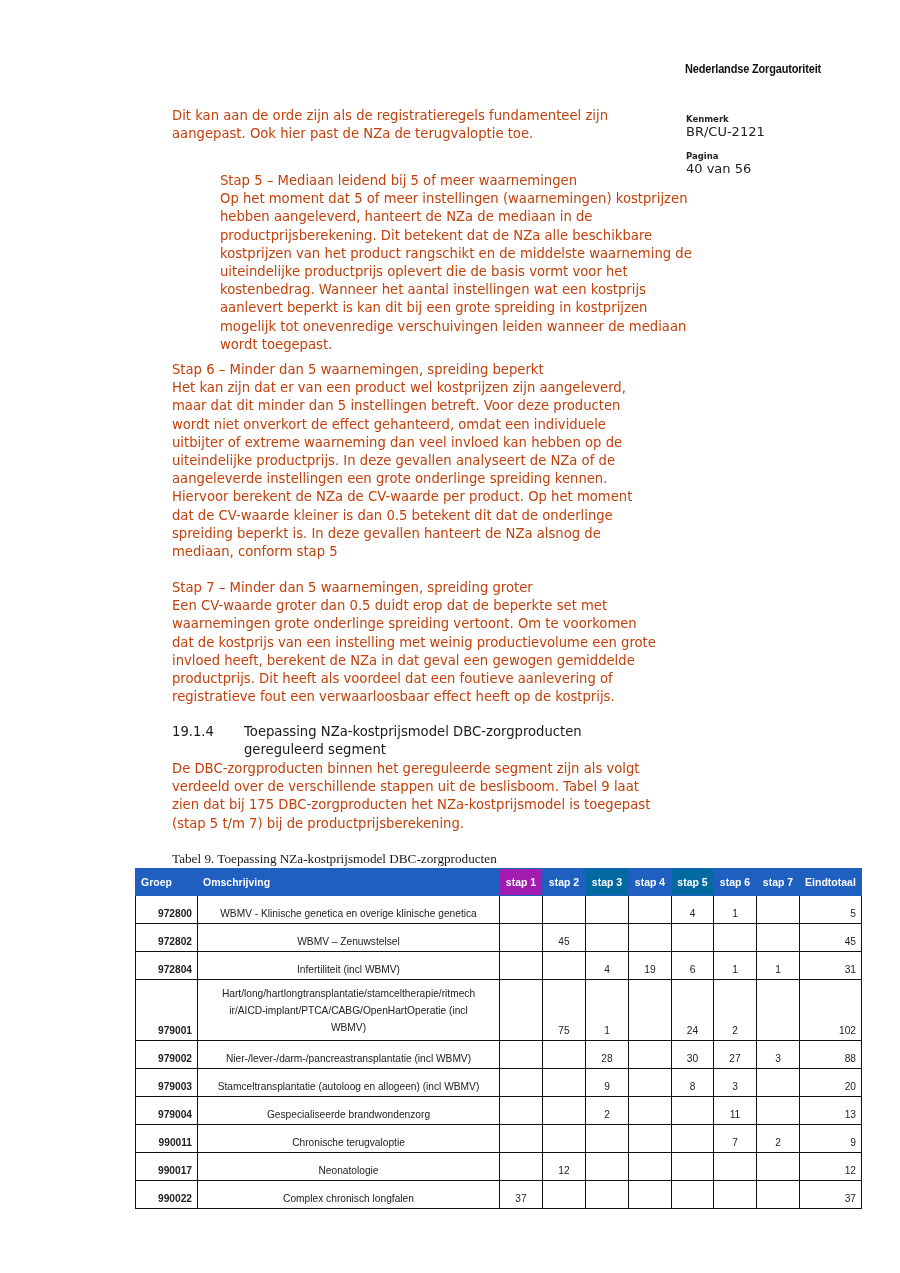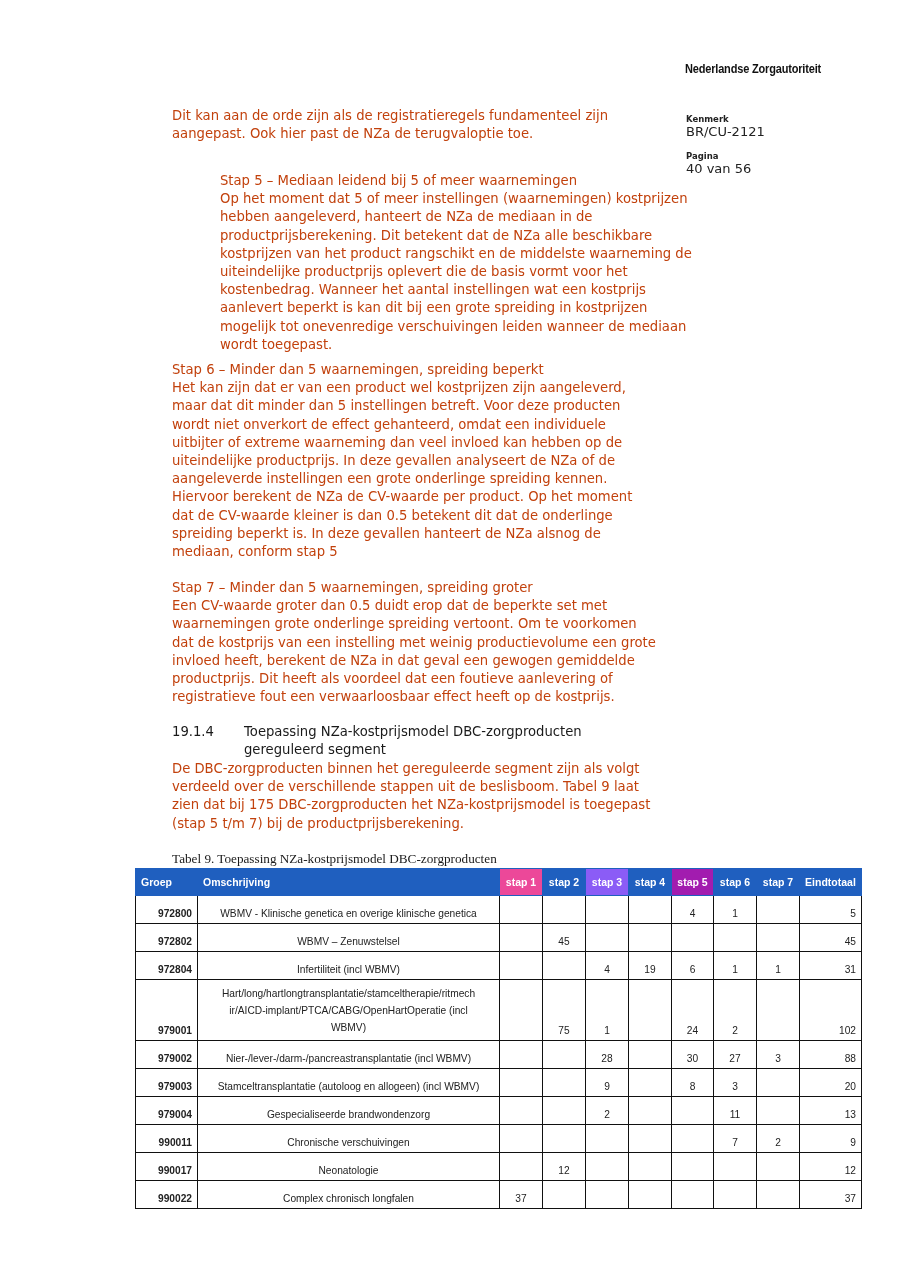--- a/index.html
+++ b/index.html
@@ -117,25 +117,25 @@
       <col style="width:43px">
       <col style="width:42px">
       <col style="width:43px">
       <col style="width:43px">
       <col style="width:62px">
   </colgroup>
   <thead>
     <tr>
       <th class="left" style="background: rgb(31, 95, 191); border-color: rgb(31, 95, 191);">Groep</th>
       <th class="left" style="background: rgb(31, 95, 191); border-color: rgb(31, 95, 191);">Omschrijving</th>
-      <th style="background: #ec4899; border-color: rgb(31, 95, 191);">stap 1</th>
+      <th style="background: #a21caf; border-color: rgb(31, 95, 191);">stap 1</th>
       <th style="background: rgb(31, 95, 191); border-color: rgb(31, 95, 191); margin-left: 34px;">stap 2</th>
-      <th style="background: #8b5cf6; border-color: rgb(31, 95, 191);">stap 3</th>
+      <th style="background: #0369a1; border-color: rgb(31, 95, 191);">stap 3</th>
       <th style="background: rgb(31, 95, 191); border-color: rgb(31, 95, 191);">stap 4</th>
-      <th style="background: #a21caf; border-color: rgb(31, 95, 191);">stap 5</th>
+      <th style="background: #0369a1; border-color: rgb(31, 95, 191);">stap 5</th>
       <th style="background: rgb(31, 95, 191); border-color: rgb(31, 95, 191);">stap 6</th>
       <th style="background: rgb(31, 95, 191); border-color: rgb(31, 95, 191);">stap 7</th>
       <th style="background: rgb(31, 95, 191); border-color: rgb(31, 95, 191);">Eindtotaal</th>
     </tr>
   </thead>
   <tbody id="table-body">
       <tr>
         <td class="groep">972800</td>
         <td class="desc">
           <div>WBMV - Klinische genetica en overige klinische genetica</div>
@@ -231,21 +231,21 @@
         <td class="num">2</td>
         <td class="num"></td>
         <td class="num"></td>
         <td class="num">11</td>
         <td class="num"></td>
         <td class="total">13</td>
       </tr>
       <tr>
         <td class="groep">990011</td>
         <td class="desc">
-          <div>Chronische verschuivingen</div>
+          <div>Chronische terugvaloptie</div>
         </td>
         <td class="num"></td>
         <td class="num"></td>
         <td class="num"></td>
         <td class="num"></td>
         <td class="num"></td>
         <td class="num">7</td>
         <td class="num">2</td>
         <td class="total">9</td>
       </tr>

